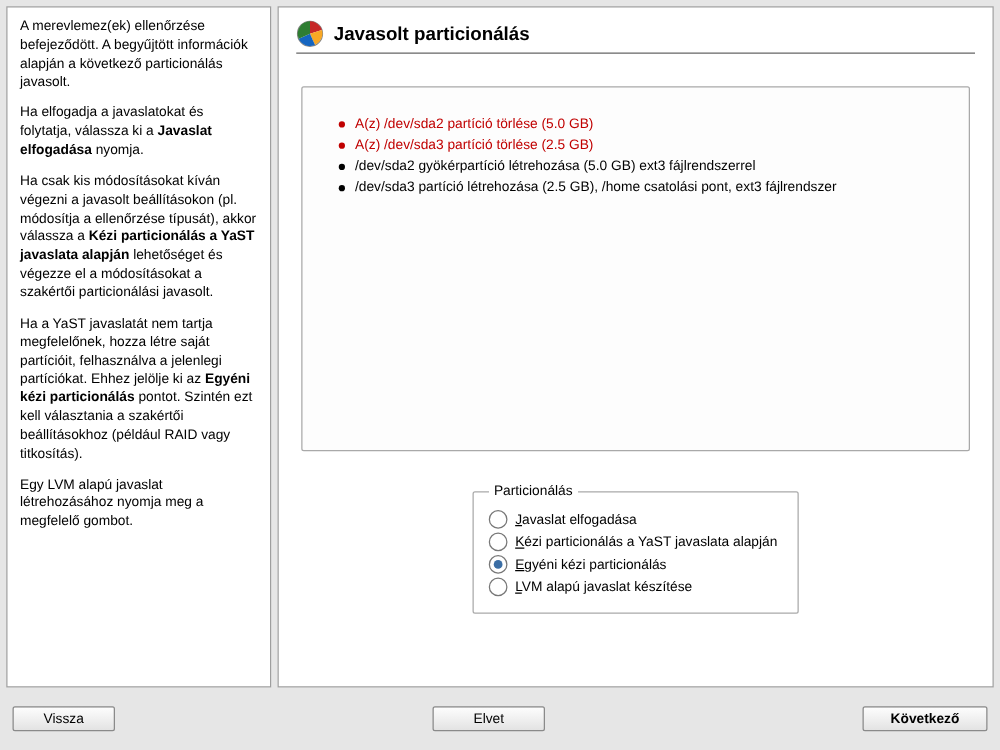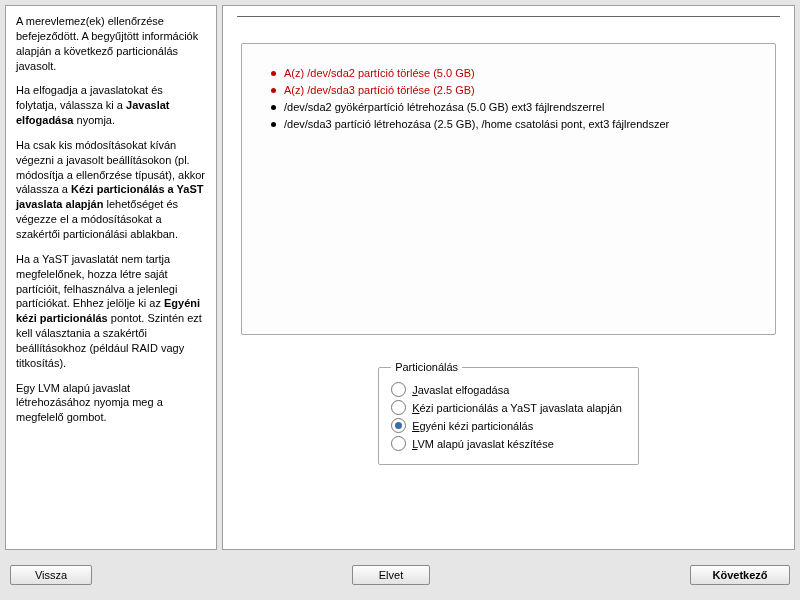--- a/index.html
+++ b/index.html
@@ -20,37 +20,49 @@
   .fieldset-wrap{display:flex;justify-content:center}
   fieldset{border:1px solid #a9a9a9;border-radius:2px;padding:6px 16px 10px 12px}
   legend{padding:0 4px}
   .opt{display:flex;align-items:center;gap:6px;margin:3px 0;cursor:pointer}
   .radio{width:13px;height:13px;border:1px solid #777;border-radius:50%;background:#fff;display:inline-flex;align-items:center;justify-content:center}
   .radio.sel::after{content:"";width:7px;height:7px;border-radius:50%;background:#3b6ea5}
   .opt u{text-decoration:underline}
   .footer{height:40px;padding:0 10px;display:flex;align-items:center}
   button{font:inherit;background:linear-gradient(#fdfdfd,#e3e3e3);border:1px solid #8a8a8a;border-radius:2px;padding:3px 0;cursor:pointer}
   .btn-back{width:82px}
-  .btn-abort{width:78px}
+  .btn-abort{width:90px}
   .btn-next{width:100px;font-weight:bold}
   .spacer{flex:1}
 </style>
 </head>
 <body>
 
 <div class="layout">
   <div class="hint">
     <p><span>A merevlemez(ek) ellenőrzése befejeződött. A begyűjtött információk alapján a következő particionálás javasolt.</span></p>
     <p><span>Ha elfogadja a javaslatokat és folytatja, válassza ki a </span><b>Javaslat elfogadása</b><span> nyomja.</span></p>
-    <p><span>Ha csak kis módosításokat kíván végezni a javasolt beállításokon (pl. módosítja a ellenőrzése típusát), akkor válassza a </span><b>Kézi particionálás a YaST javaslata alapján</b><span> lehetőséget és végezze el a módosításokat a szakértői particionálási ablakban.</span></p>
+    <p><span>Ha csak kis módosításokat kíván végezni a javasolt beállításokon (pl. módosítja a ellenőrzése típusát), akkor válassza a </span><b>Kézi particionálás a YaST javaslata alapján</b><span> lehetőséget és végezze el a módosításokat a szakértői particionálási javasolt.</span></p>
     <p><span>Ha a YaST javaslatát nem tartja megfelelőnek, hozza létre saját partícióit, felhasználva a jelenlegi partíciókat. Ehhez jelölje ki az </span><b>Egyéni kézi particionálás</b><span> pontot. Szintén ezt kell választania a szakértői beállításokhoz (például RAID vagy titkosítás).</span></p>
     <p><span>Egy LVM alapú javaslat létrehozásához nyomja meg a megfelelő gombot.</span></p>
   </div>
 
   <div class="main">
+    <div class="title-row">
+      <span class="title-icon">
+        <svg width="22" height="22" viewBox="0 0 22 22">
+          <circle cx="11" cy="11" r="10" fill="#fff" stroke="#888"></circle>
+          <path d="M11 11 L11 1 A10 10 0 0 1 20.5 8 Z" fill="#c62828"></path>
+          <path d="M11 11 L20.5 8 A10 10 0 0 1 15 20 Z" fill="#f9a825"></path>
+          <path d="M11 11 L15 20 A10 10 0 0 1 2 15 Z" fill="#1565c0"></path>
+          <path d="M11 11 L2 15 A10 10 0 0 1 11 1 Z" fill="#2e7d32"></path>
+        </svg>
+      </span>
+      <span class="title">Javasolt particionálás</span>
+    </div>
     <hr class="title-rule">
 
     <div class="panel">
       <ul>
         <li class="del">A(z) /dev/sda2 partíció törlése (5.0 GB)</li>
         <li class="del">A(z) /dev/sda3 partíció törlése (2.5 GB)</li>
         <li>/dev/sda2 gyökérpartíció létrehozása (5.0 GB) ext3 fájlrendszerrel</li>
         <li>/dev/sda3 partíció létrehozása (2.5 GB), /home csatolási pont, ext3 fájlrendszer</li>
       </ul>
     </div>

